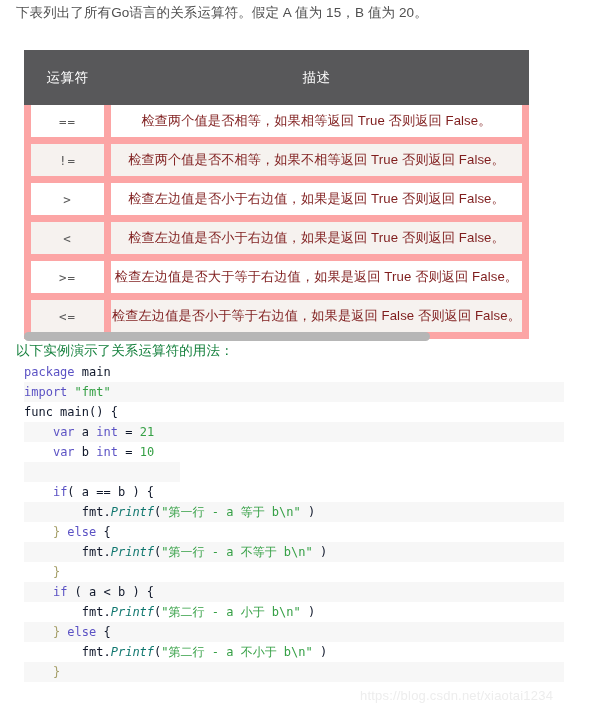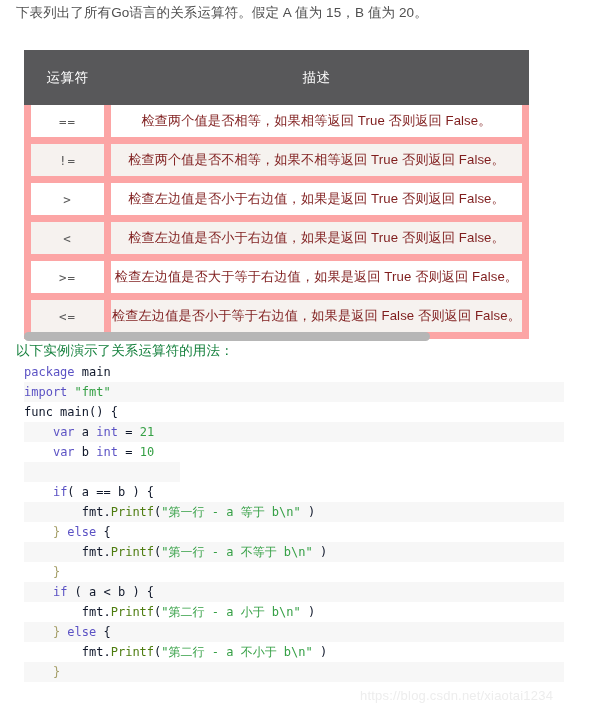--- a/index.html
+++ b/index.html
@@ -123,21 +123,21 @@
     line-height: 20px;
     display: block;
     width: 156px;
     white-space: pre;
     color: #888888;
   }
   .code-line.wide { width: auto; }
   .code-line.shade { background: #f7f7f7; }
 
   .tok-kw   { color: #5b52c4; }
-  .tok-fn   { color: #4d7c0f; }
+  .tok-fn   { color: #0f766e; font-style: italic; }
   .tok-str  { color: #35a045; }
   .tok-num  { color: #35a045; }
   .tok-plain{ color: #0f172a; }
   .tok-punc { color: #a6a06a; }
 
   
   .watermark {
     position: absolute;
     left: 360px;
     top: 688px;

